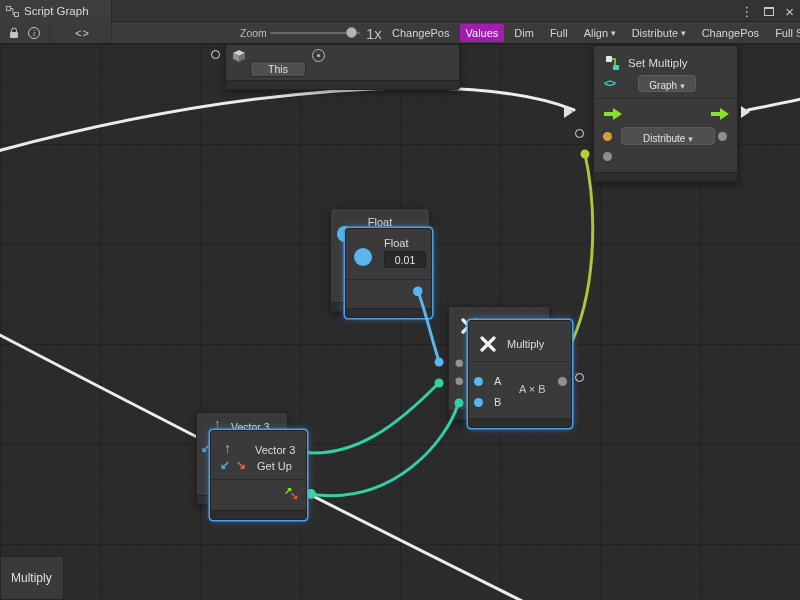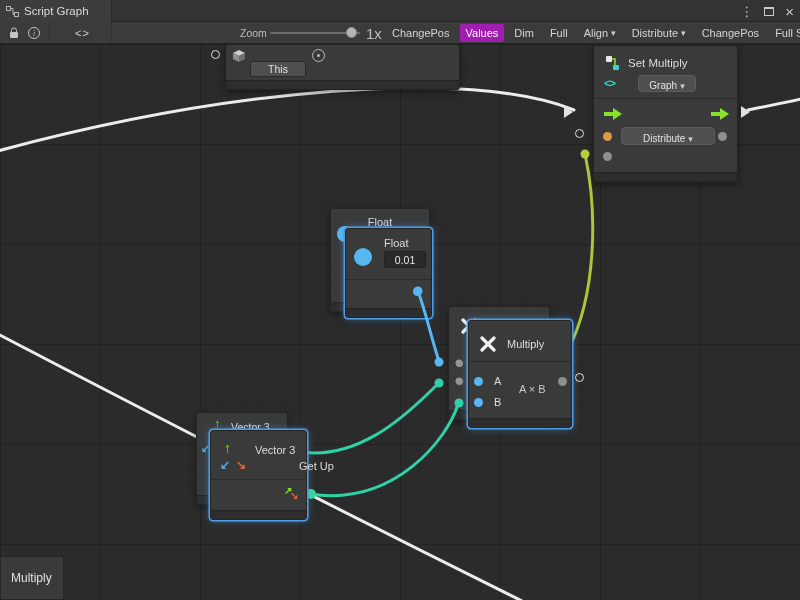--- a/index.html
+++ b/index.html
@@ -247,21 +247,21 @@
       <span class="abs" style="left:25px;top:75px;">B</span>
       <div class="foot"></div>
     </div>
     <span class="hollow z6" style="left:575px;top:329px;"></span>
 
     <div class="node selected z5" style="left:210px;top:386px;width:97px;height:90px;">
       <span class="arrow-glyph" style="left:13px;top:10px;font-size:14px;color:#84e42c;">↑</span>
       <span class="arrow-glyph" style="left:9px;top:28px;font-size:12px;color:#4da6e0;">↙</span>
       <span class="arrow-glyph" style="left:25px;top:28px;font-size:12px;color:#e0643c;">↘</span>
       <span class="abs" style="left:44px;top:13px;">Vector 3</span>
-      <span class="abs" style="left:46px;top:29px;margin-left:42px;">Get Up</span>
+      <span class="abs" style="left:46px;top:29px;">Get Up</span>
       <div class="divider" style="top:48px;"></div>
       <span class="arrow-glyph" style="left:73px;top:55px;font-size:10px;color:#84e42c;">↗</span>
       <span class="arrow-glyph" style="left:79px;top:60px;font-size:10px;color:#e0643c;">↘</span>
       <div class="foot"></div>
     </div>
 
     <svg class="wires z6">
       <path d="M 418 247 C 427 272, 432 297, 439 317" stroke="#58b6f0" stroke-width="3" fill="none" stroke-linecap="round"></path>
       <circle cx="418" cy="247" r="4.5" fill="#58b6f0"></circle>
       <circle cx="439" cy="318" r="4.5" fill="#58b6f0"></circle>

